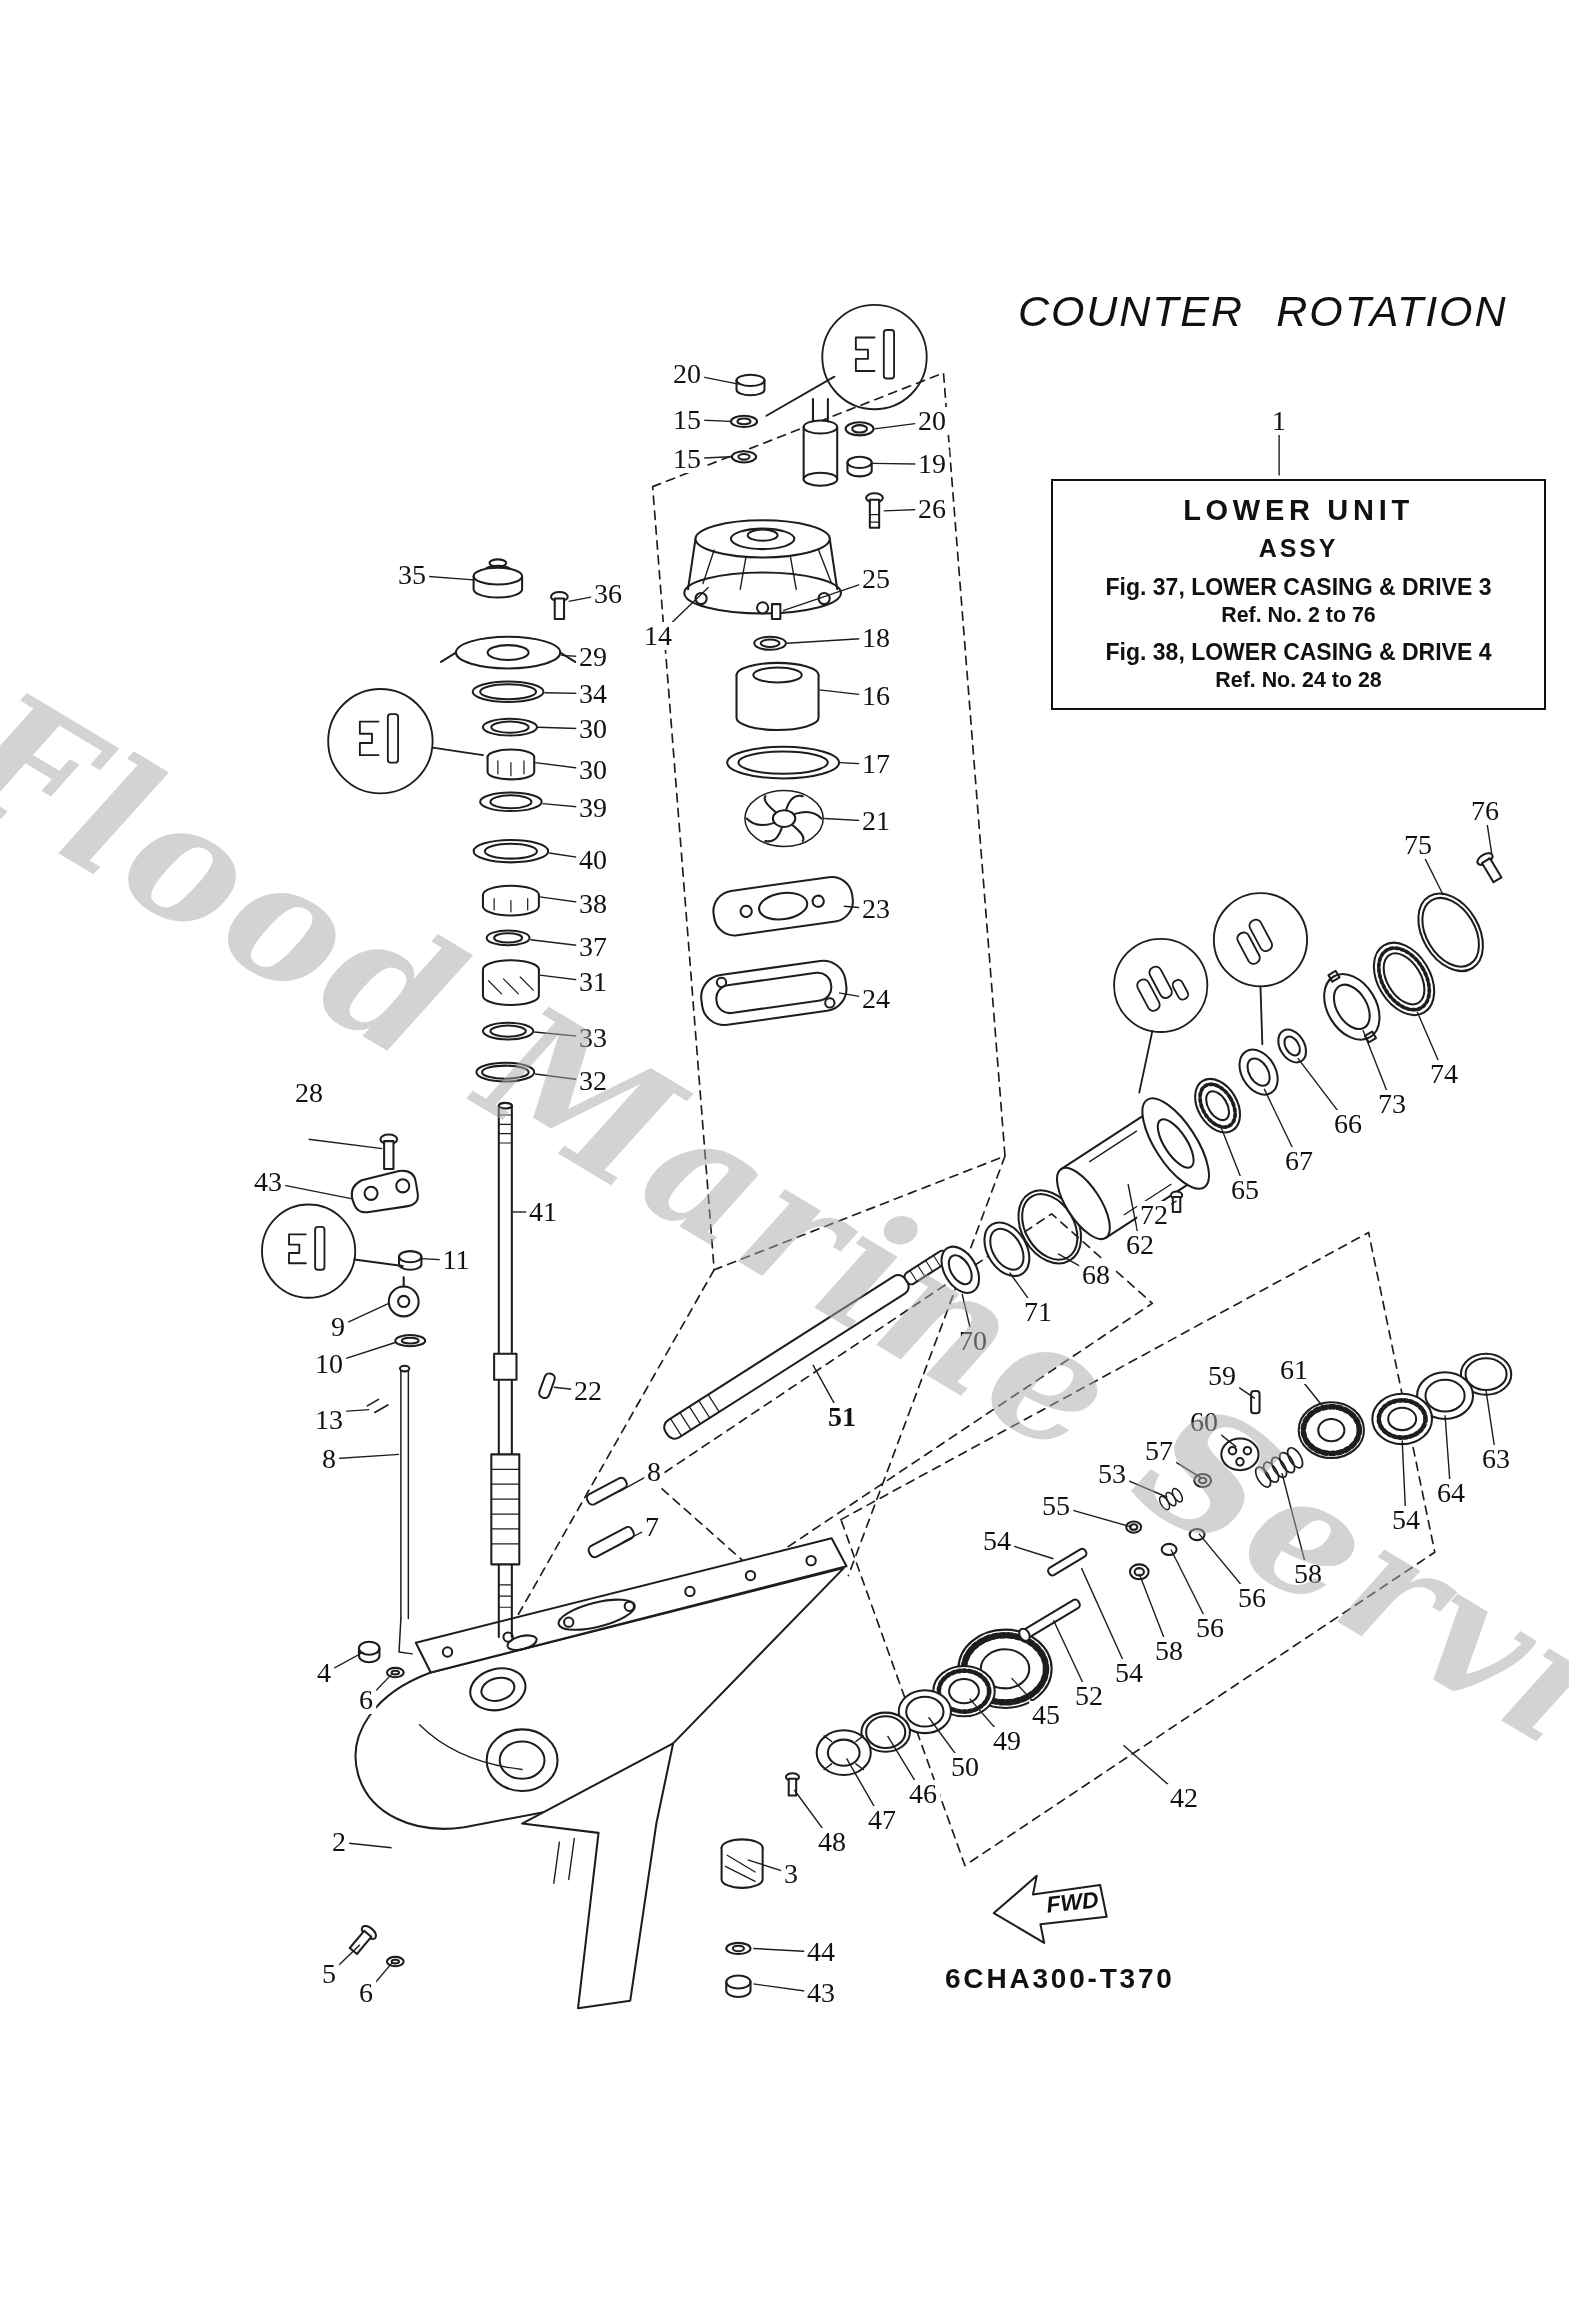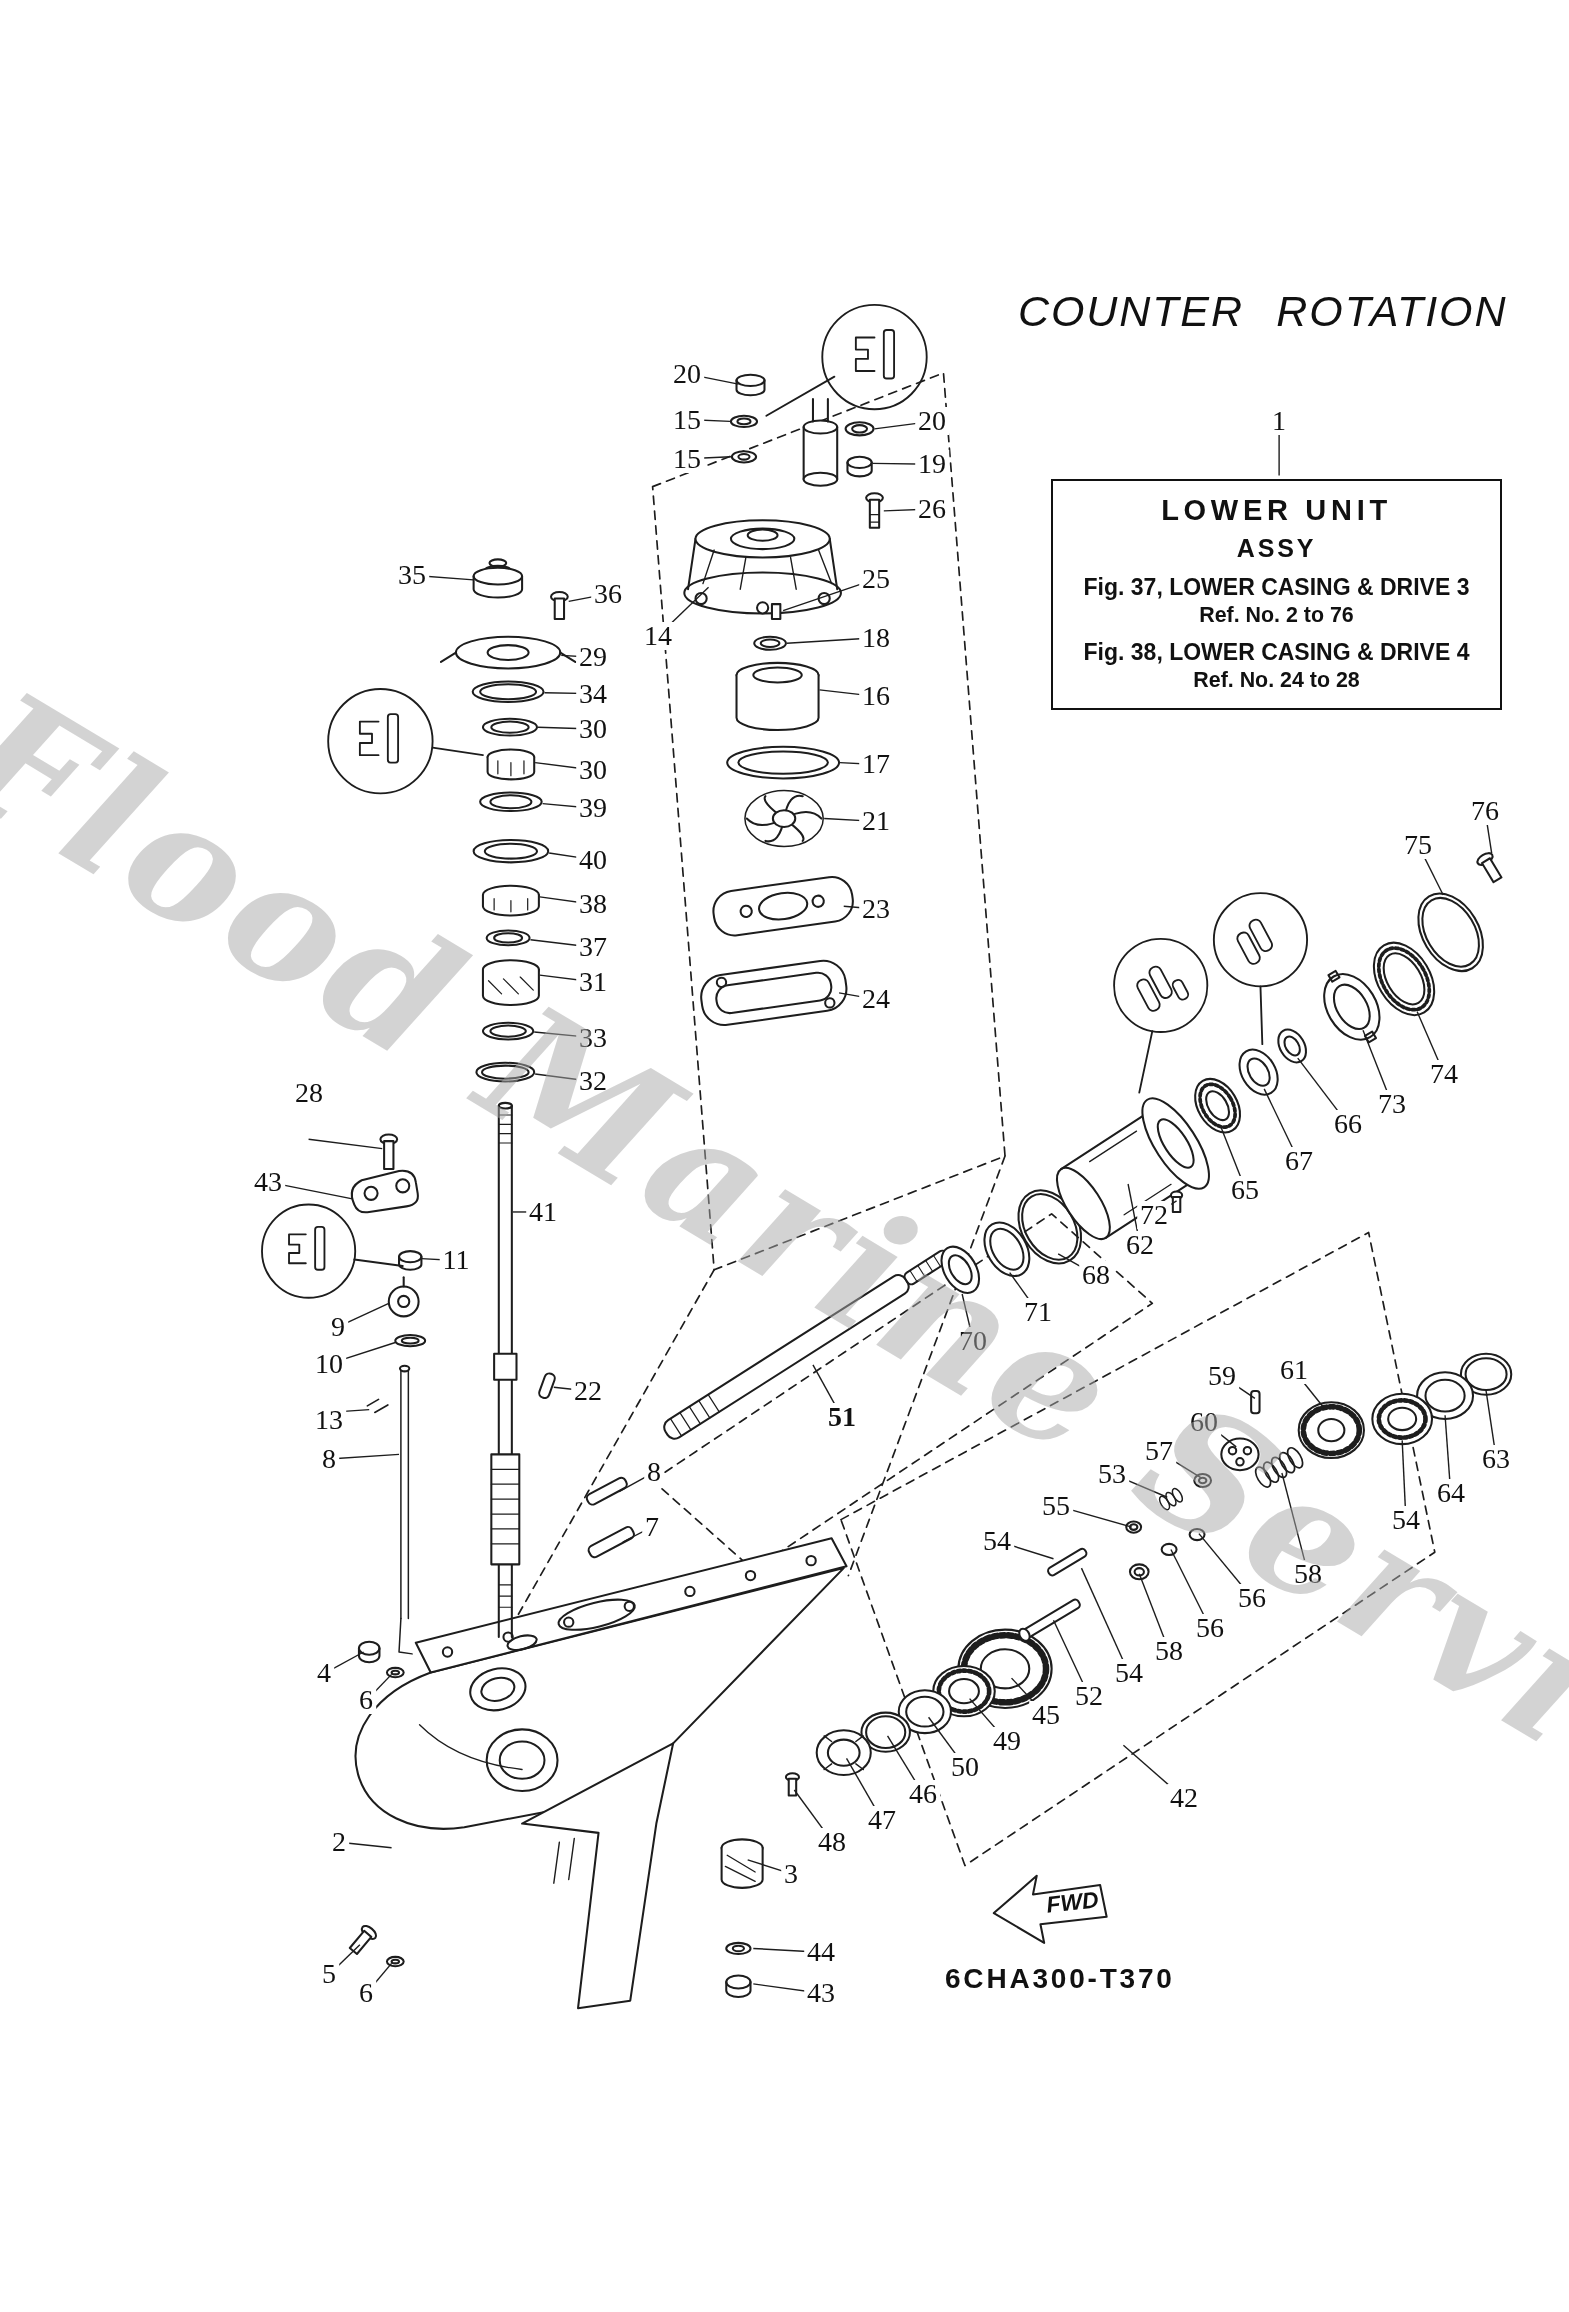--- a/index.html
+++ b/index.html
@@ -14,21 +14,21 @@
   .callout{
     position:absolute;transform:translate(-50%,-50%);
     font-family:"Liberation Serif",serif;font-size:28px;line-height:1;
     background:#fff;padding:0 2.8px;color:#111;
   }
   #title{
     position:absolute;left:1018px;top:287px;z-index:4;
     font-size:43px;font-style:italic;letter-spacing:1.9px;word-spacing:18.6px;white-space:nowrap;
   }
   #infobox{
-    position:absolute;left:1051px;top:479px;width:451px;z-index:4;
+    position:absolute;left:1051px;top:479px;width:495px;z-index:4;
     border:2.8px solid #111;background:#fff;text-align:center;
     box-sizing:border-box;padding:13px 7.5px 15px 7.5px;
   }
   #infobox .t1{font-size:29px;font-weight:bold;letter-spacing:4.7px}
   #infobox .t2{font-size:25px;font-weight:bold;letter-spacing:2.8px;margin-top:7px}
   #infobox .fig{font-size:23px;font-weight:bold;margin-top:11.2px}
   #infobox .ref{font-size:21.4px;font-weight:bold;margin-top:1.9px}
   #code{
     position:absolute;left:945px;top:1963px;z-index:4;
     font-size:28px;font-weight:bold;letter-spacing:2.8px;white-space:nowrap;

